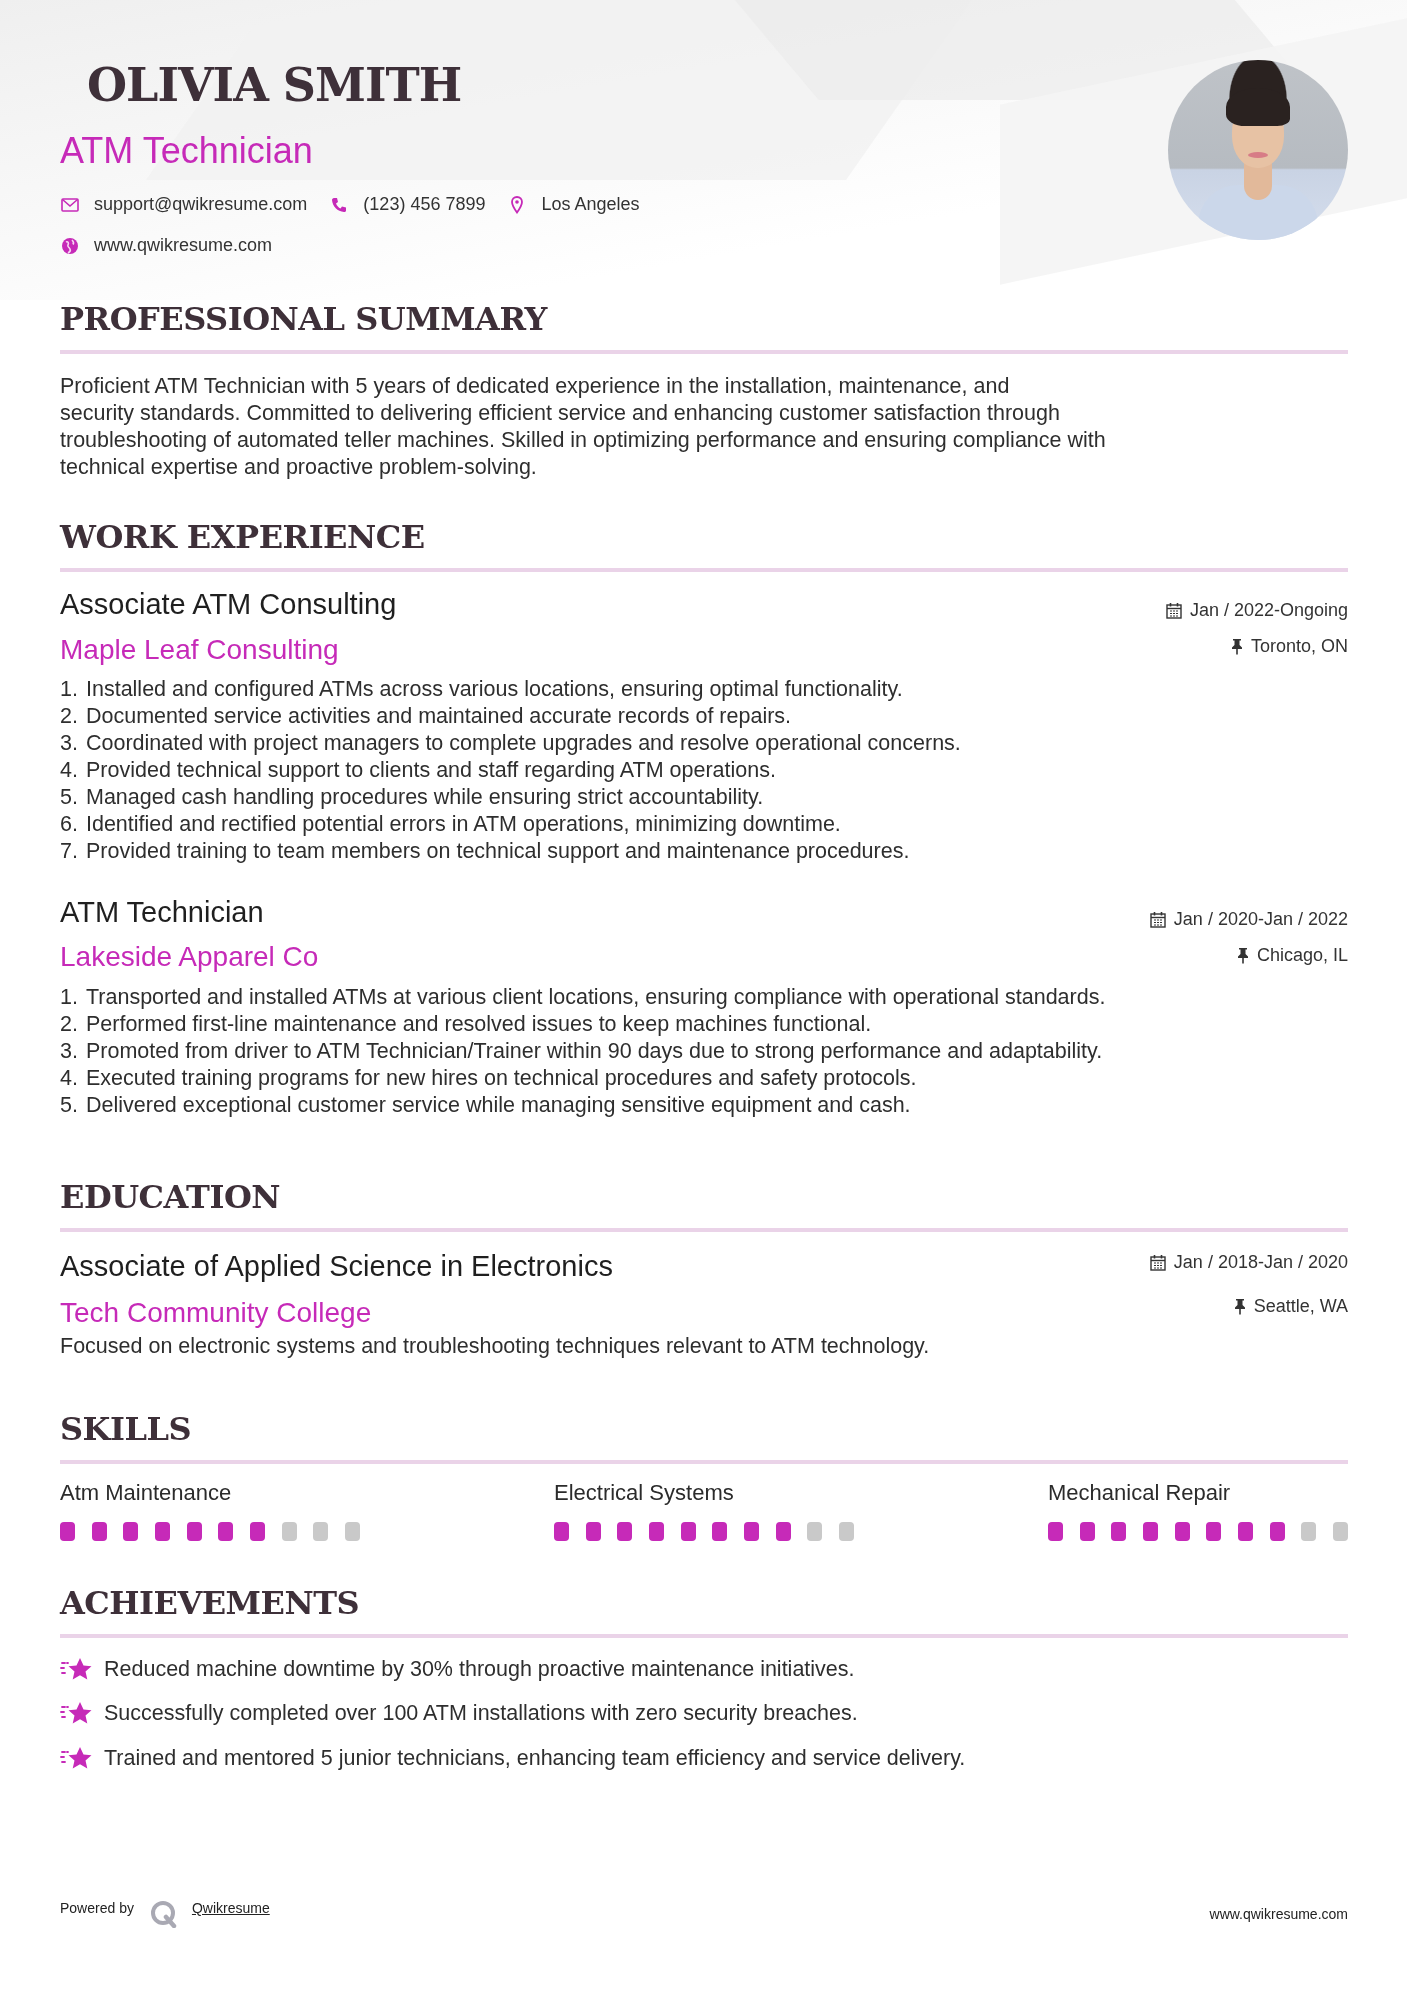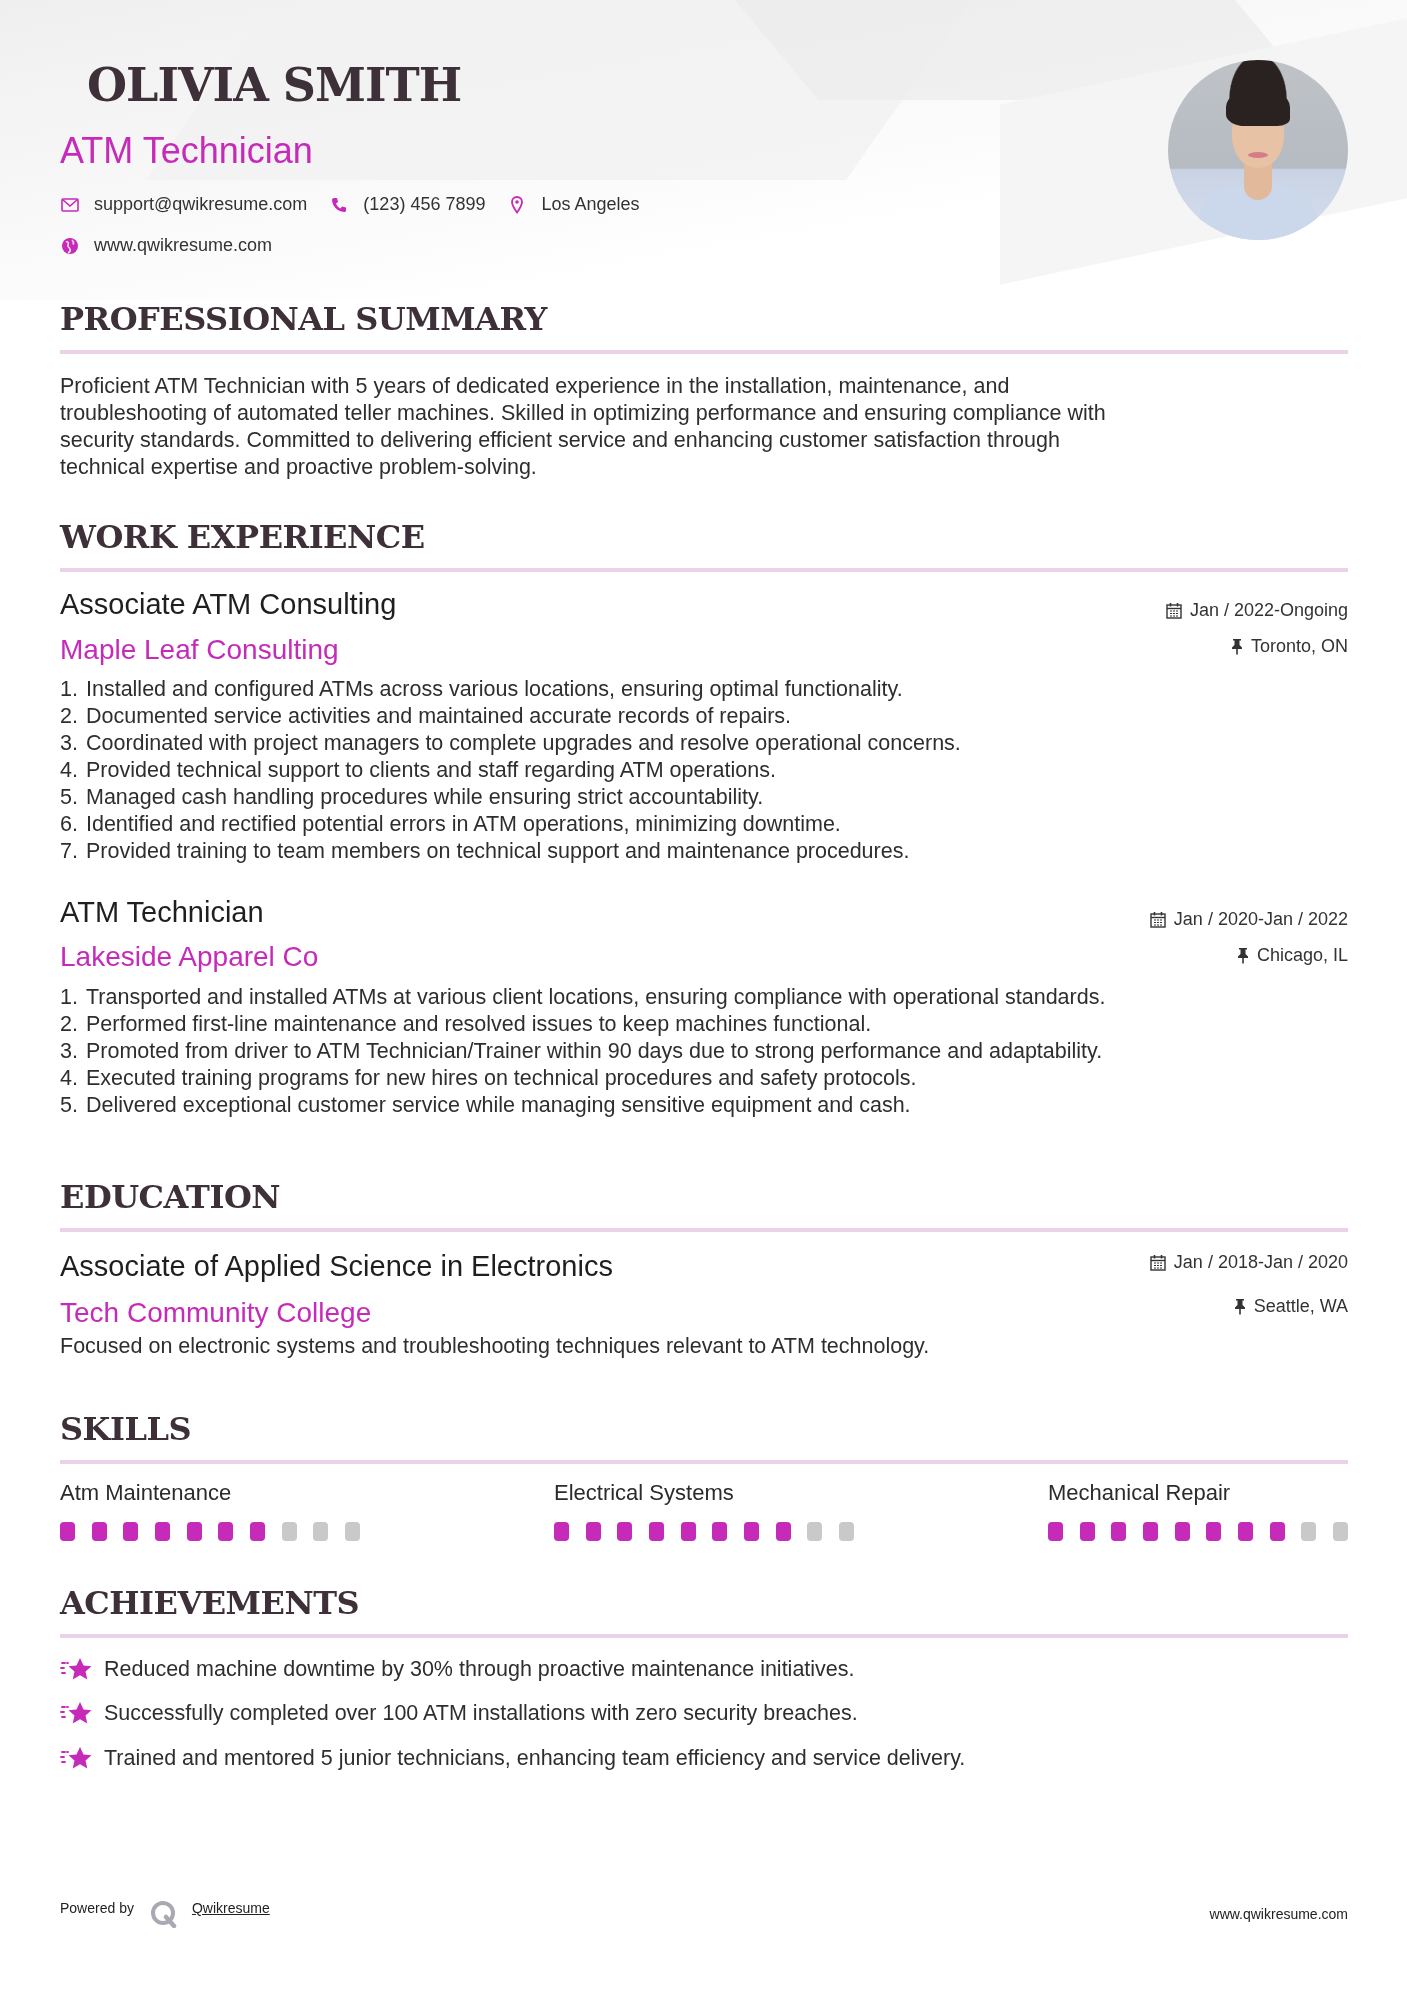--- a/index.html
+++ b/index.html
@@ -129,22 +129,22 @@
       <div class="neck"></div>
       <div class="face"></div>
       <div class="hair"></div>
       <div class="lips"></div>
   </div>
 
   <div class="section-title" style="top:300px;">PROFESSIONAL SUMMARY</div>
   <div class="rule" style="top:350px;"></div>
   <div class="para" style="top:373px;">
     <div>Proficient ATM Technician with 5 years of dedicated experience in the installation, maintenance, and</div>
+    <div>security standards. Committed to delivering efficient service and enhancing customer satisfaction through</div>
     <div>troubleshooting of automated teller machines. Skilled in optimizing performance and ensuring compliance with</div>
-    <div>security standards. Committed to delivering efficient service and enhancing customer satisfaction through</div>
     <div>technical expertise and proactive problem-solving.</div>
   </div>
 
   <div class="section-title" style="top:518px;">WORK EXPERIENCE</div>
   <div class="rule" style="top:568px;"></div>
 
   <div class="entry-title" style="top:588px;">Associate ATM Consulting</div>
   <div class="entry-org" style="top:634px;">Maple Leaf Consulting</div>
   <div class="entry-meta" style="top:600px;">
     <span class="ico">

